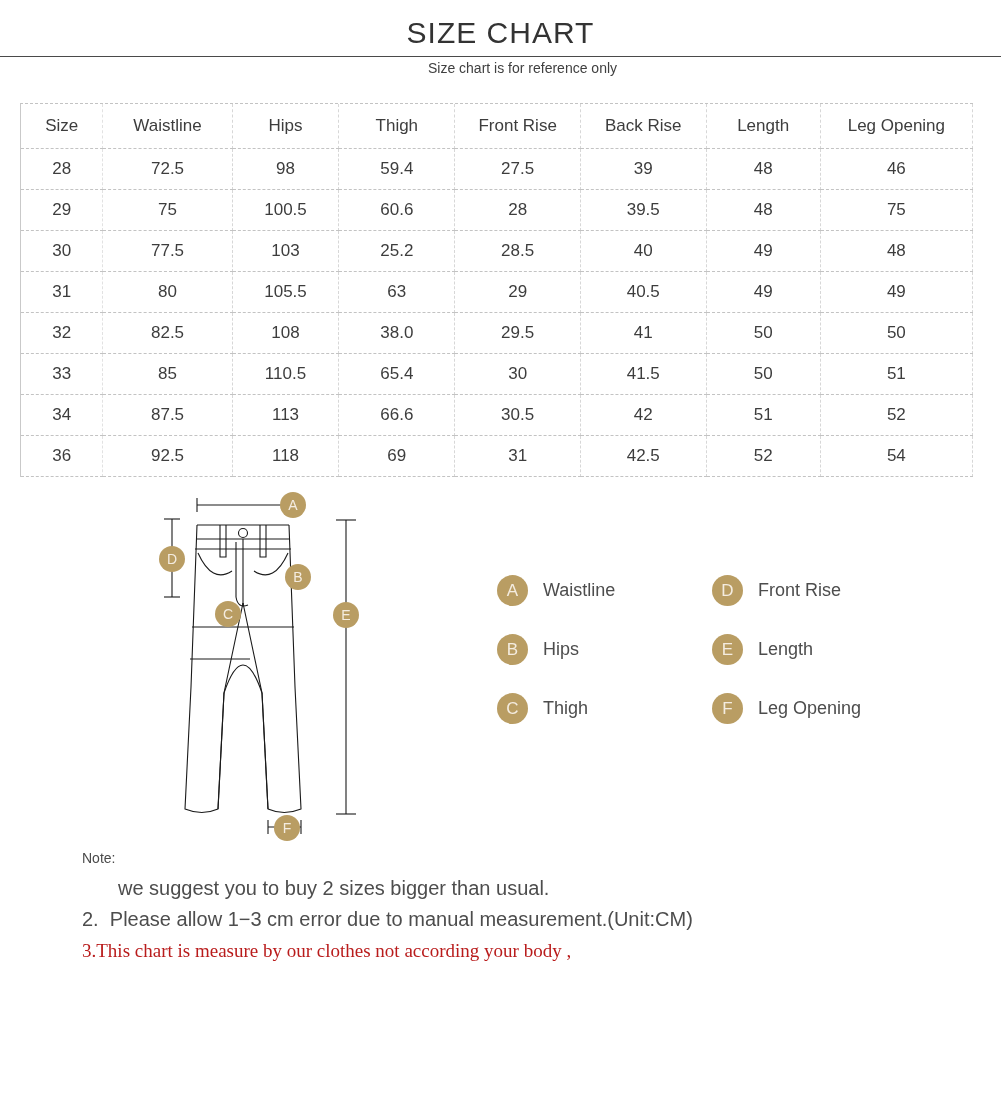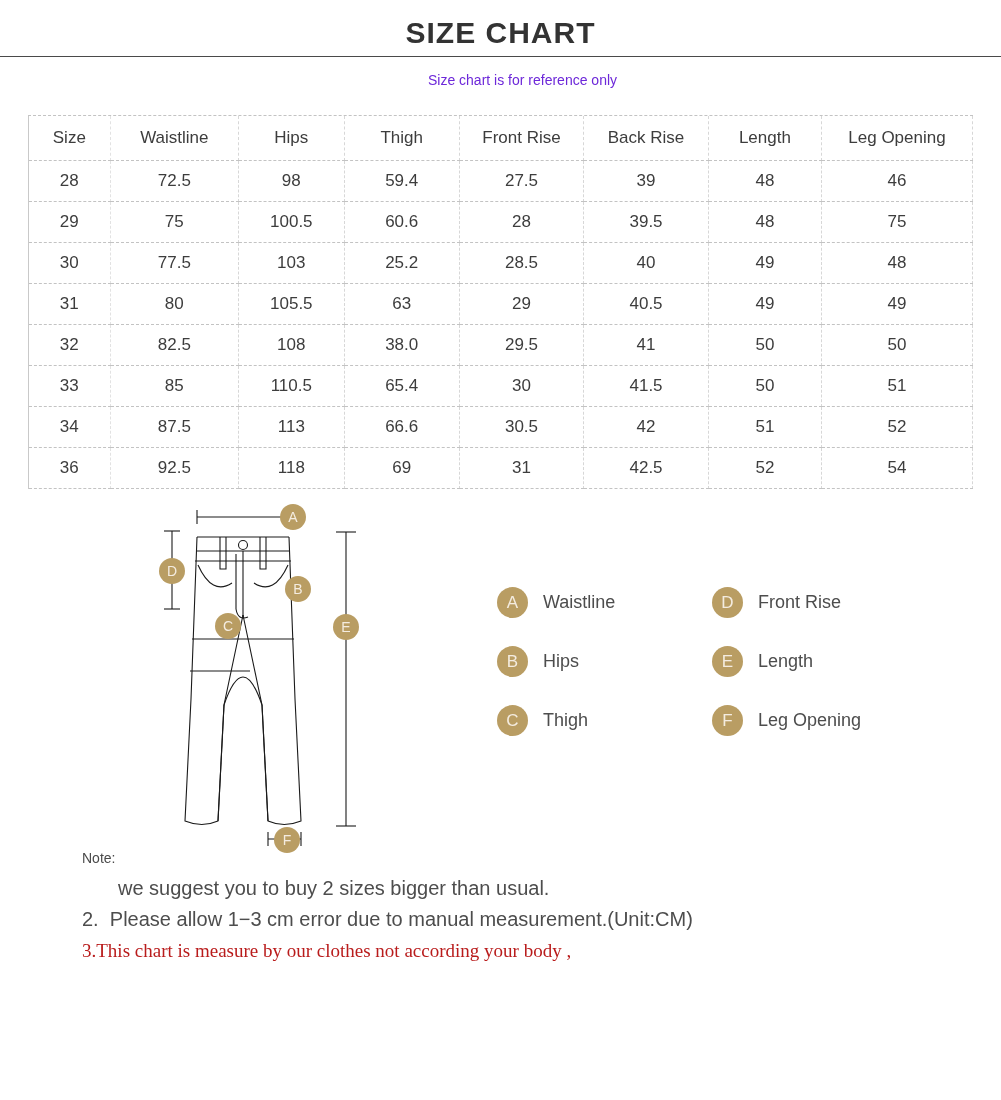--- a/index.html
+++ b/index.html
@@ -12,42 +12,42 @@
     font-family: "Liberation Sans", sans-serif;
     color: #3a3a3a;
     position: relative;
     overflow: hidden;
   }
 
   
   .header { padding-top: 14px; text-align: center; }
   .title {
     font-size: 30px;
-    font-weight: 700;
+    font-weight: 400;
     letter-spacing: 1px;
     color: #333333;
     line-height: 38px;
     margin: 0;
   }
   .title-rule {
     margin-top: 4px;
     border-top: 1px solid #4a4a4a;
     width: 100%;
   }
   .subtitle {
     font-size: 14px;
-    color: #6d28d9;
-    margin-top: 14px;
+    color: #404040;
+    margin-top: 2px;
     line-height: 18px;
     padding-left: 44px;
   }
 
   
   .table-wrap {
-    margin: 26px 28px 0 28px;
+    margin: 26px 28px 0 20px;
     border-left: 1px solid #c9c9c9;
     border-top: 1px dashed #c3c3c3;
   }
   table.size-table {
     width: 100%;
     border-collapse: collapse;
     font-size: 17px;
     color: #3d3d3d;
   }
   table.size-table th,

